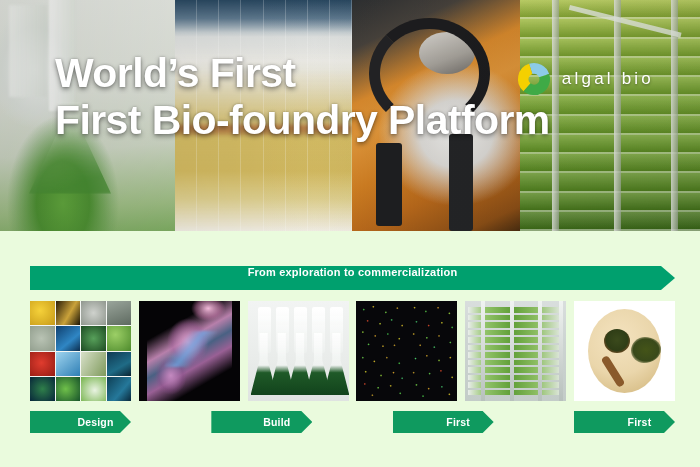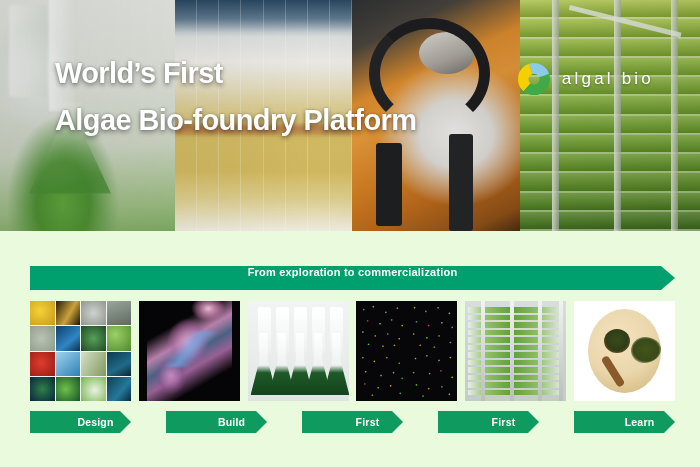--- a/index.html
+++ b/index.html
@@ -103,21 +103,21 @@
     position:absolute; left:28%; top:2%; width:64%; height:28%;
     border-top:5px solid rgba(235,240,232,.8);
     transform:rotate(14deg); transform-origin:left top;
   }
 
   .hero-shade { position:absolute; inset:0; background:linear-gradient(90deg,rgba(0,0,0,.10),rgba(0,0,0,.02) 45%,rgba(0,0,0,.10)); }
 
   .hero-title {
     position:absolute; left:55px; top:50px;
     color:#ffffff;
-    font-size:29px; line-height:47px; font-weight:bold;
+    font-size:41px; line-height:47px; font-weight:bold;
     letter-spacing:-.6px;
     text-shadow:0 2px 5px rgba(0,0,0,.45), 0 0 2px rgba(0,0,0,.25);
     white-space:nowrap;
   }
   .hero-title .l2 { display:block; }
 
   .logo {
     position:absolute; right:46px; top:60px;
     display:flex; align-items:center; gap:9px;
   }
@@ -268,21 +268,21 @@
         <div class="p4-post" style="left:18%"></div>
         <div class="p4-post" style="left:52%"></div>
         <div class="p4-post" style="left:84%"></div>
         <div class="p4-diag"></div>
       </div>
     </div>
     <div class="hero-shade"></div>
 
     <div class="hero-title">
       <span class="l1">World’s First</span>
-      <span class="l2">Algae Bio-foundry Platform</span>
+      <span class="l2">First Bio-foundry Platform</span>
     </div>
 
     <div class="logo">
       <svg class="logo-mark" viewBox="0 0 100 100">
         <path d="M50 8 A42 42 0 0 1 92 50 L64 50 A14 14 0 0 0 50 36 Z" fill="#8ccbe8" transform="rotate(-18 50 50)"></path>
         <path d="M50 8 A42 42 0 0 0 14 72 L38 58 A14 14 0 0 1 50 36 Z" fill="#f4d000" transform="rotate(-18 50 50)"></path>
         <path d="M14 72 A42 42 0 0 0 92 50 L64 50 A14 14 0 0 1 38 58 Z" fill="#3faa46" transform="rotate(-18 50 50)"></path>
         <circle cx="50" cy="50" r="11" fill="none"></circle>
       </svg>
       <span class="logo-word">algal bio</span>
@@ -408,19 +408,16 @@
       </div>
       <div class="step">
         <span>Build</span>
       </div>
       <div class="step">
         <span>First</span>
       </div>
       <div class="step">
         <span>First</span>
       </div>
-      <div class="step">
-        <span>Learn</span>
-      </div>
     </div>
 
   </div>
 </div>
 
 </body></html>

